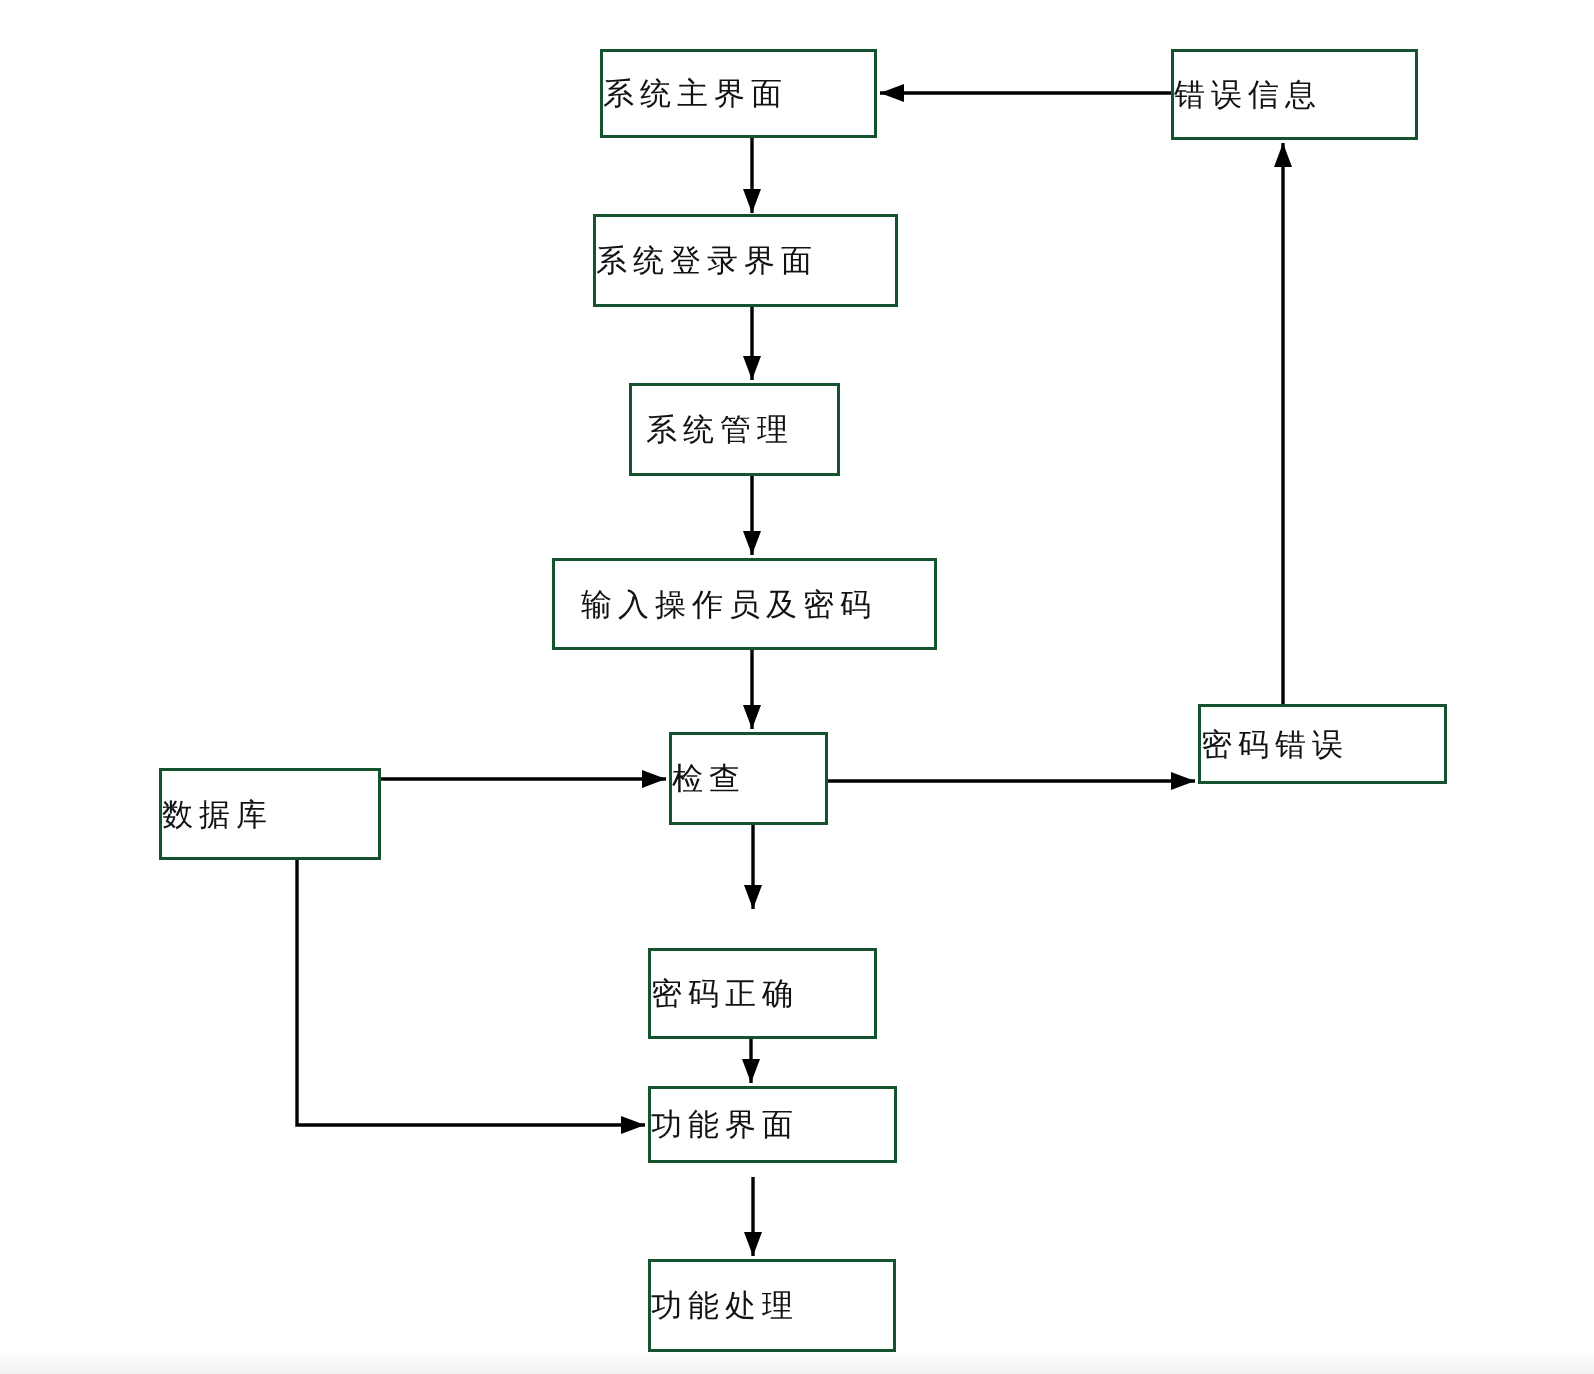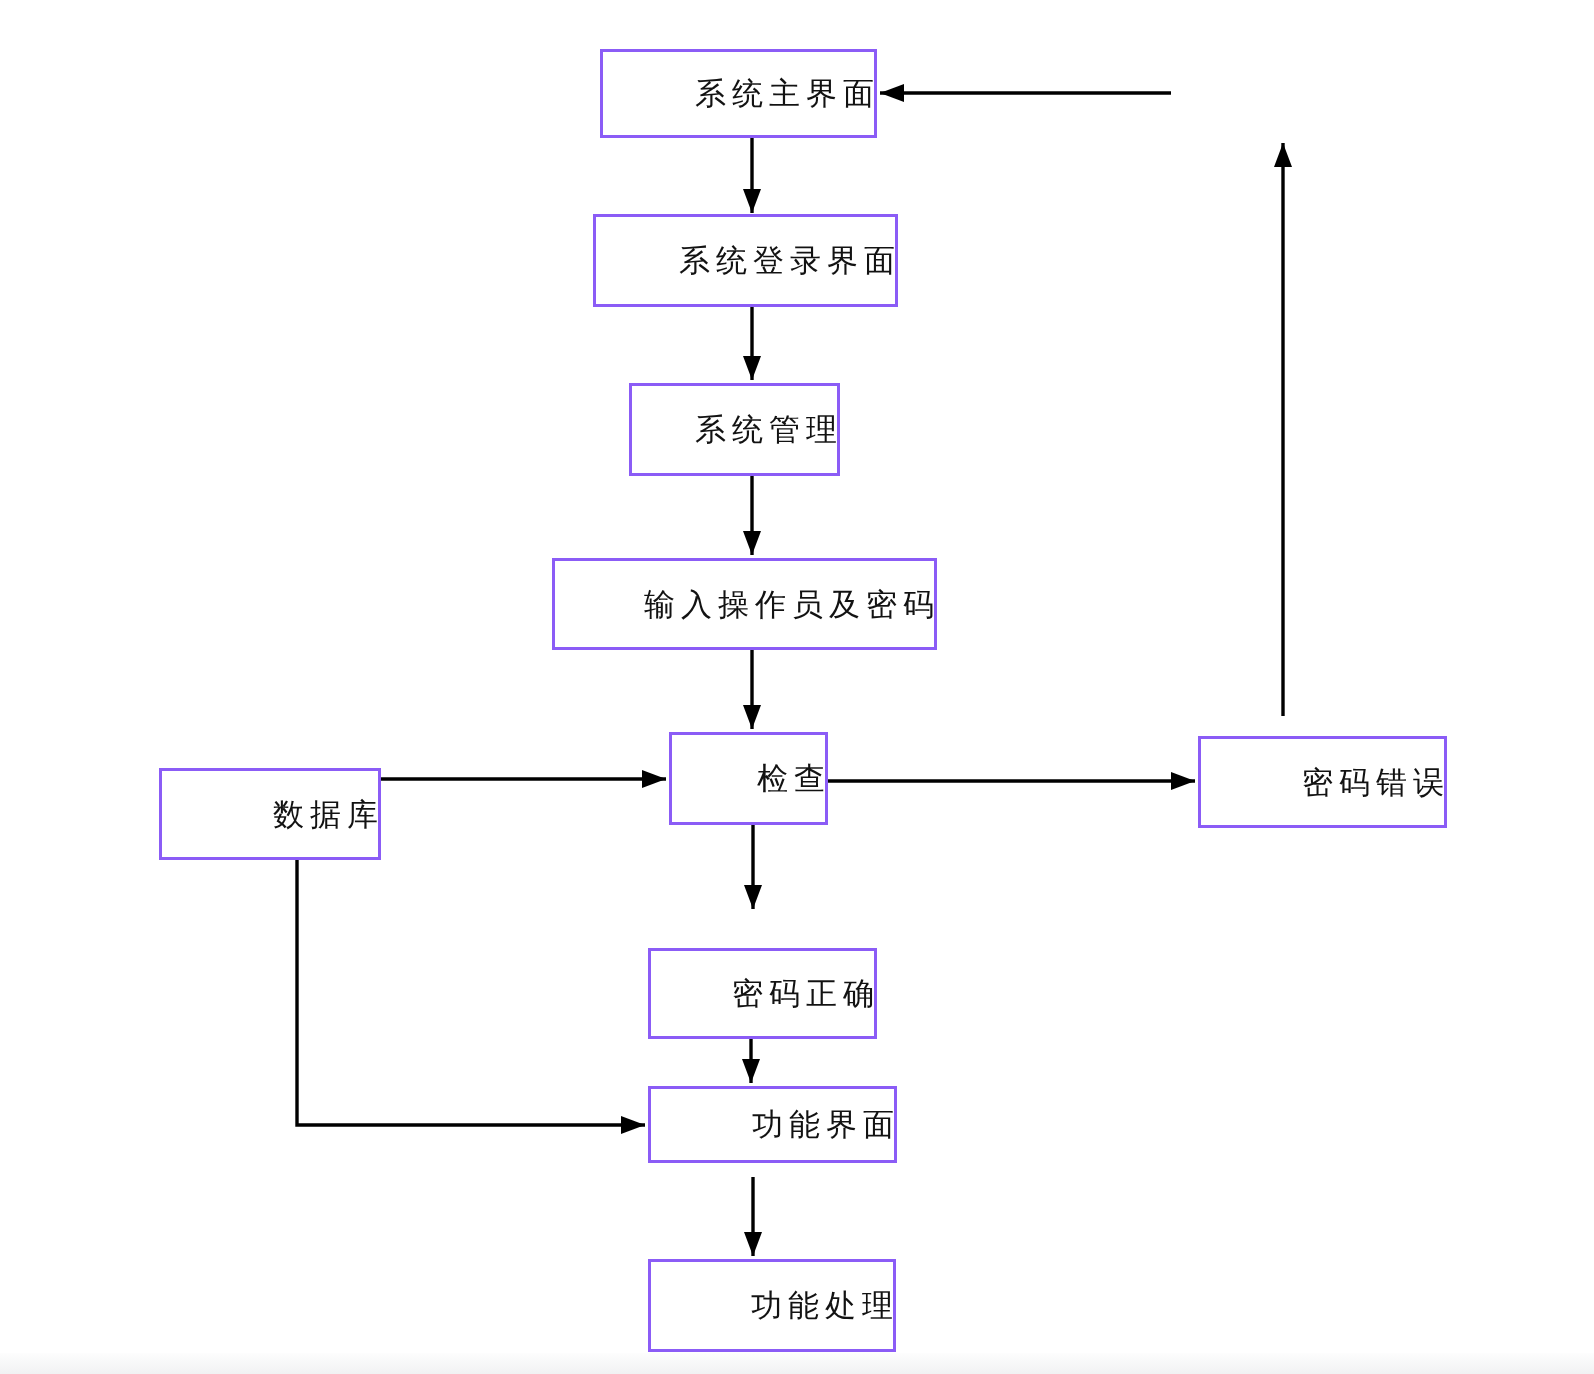--- a/index.html
+++ b/index.html
@@ -24,25 +24,25 @@
   }
   .edges-layer line,
   .edges-layer polyline {
     stroke: #000000;
     stroke-width: 3.4;
     fill: none;
   }
   .node {
     position: absolute;
     box-sizing: border-box;
-    border: 3px solid #8b5cf6;
+    border: 3px solid #14532d;
     background: #ffffff;
     display: flex;
     align-items: center;
-    justify-content: flex-end;
+    justify-content: flex-start;
   }
   .node .label {
     font-size: 31px;
     letter-spacing: 6px;
     margin-right: -6px; 
     color: #121212;
     white-space: nowrap;
     line-height: 1;
   }
   .bottom-strip {
@@ -101,20 +101,23 @@
     </g>
     <g>
       <line x1="753" y1="1177" x2="753" y2="1256" marker-end="url(#arrow)"></line>
     </g>
   </svg>
 
   <div class="node" style="left:600px; top:49px; width:277px; height:89px;">
     <span class="label">系统主界面</span>
   </div>
 
+  <div class="node" style="left:1171px; top:49px; width:247px; height:91px;">
+    <span class="label">错误信息</span>
+  </div>
 
   <div class="node" style="left:593px; top:214px; width:305px; height:93px;">
     <span class="label">系统登录界面</span>
   </div>
 
   <div class="node" style="left:629px; top:383px; width:211px; height:93px;padding-left:14px;">
     <span class="label">系统管理</span>
   </div>
 
   <div class="node" style="left:552px; top:558px; width:385px; height:92px;padding-left:26px;">
@@ -122,21 +125,21 @@
   </div>
 
   <div class="node" style="left:159px; top:732px; width:222px; height:92px;margin-top:36px;">
     <span class="label">数据库</span>
   </div>
 
   <div class="node" style="left:669px; top:732px; width:159px; height:93px;">
     <span class="label">检查</span>
   </div>
 
-  <div class="node" style="left:1198px; top:736px; width:249px; height:92px;font-family:Liberation Serif, serif;">
+  <div class="node" style="left:1198px; top:704px; width:249px; height:80px;font-family:Liberation Serif, serif;">
     <span class="label">密码错误</span>
   </div>
 
   <div class="node" style="left:648px; top:912px; width:229px; height:91px;margin-top:36px;">
     <span class="label">密码正确</span>
   </div>
 
   <div class="node" style="left:648px; top:1086px; width:249px; height:77px;">
     <span class="label">功能界面</span>
   </div>

